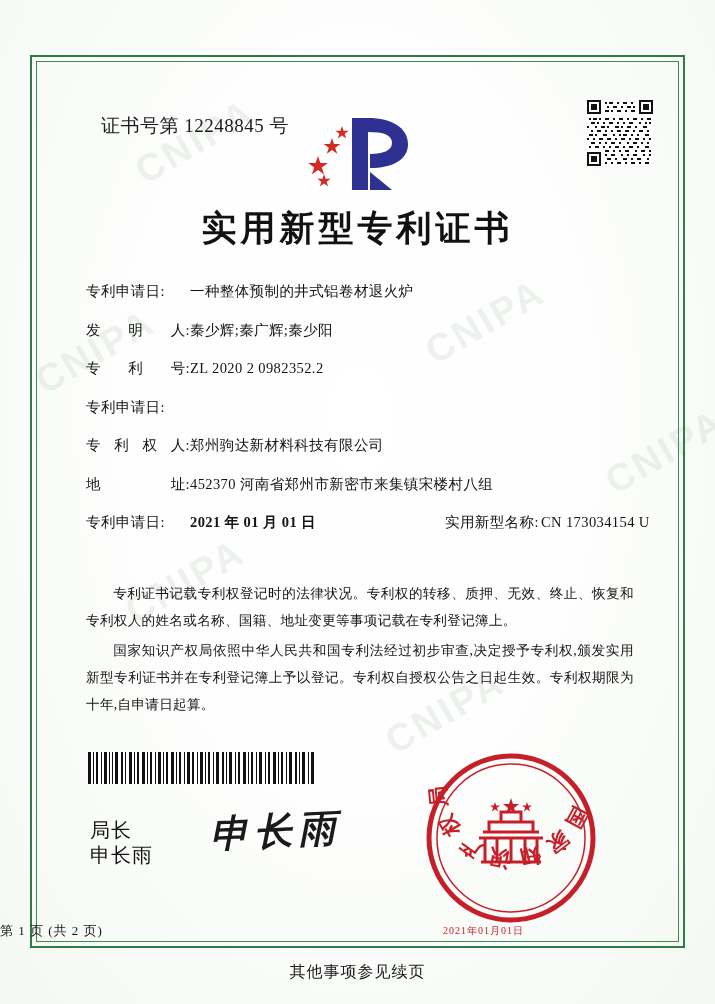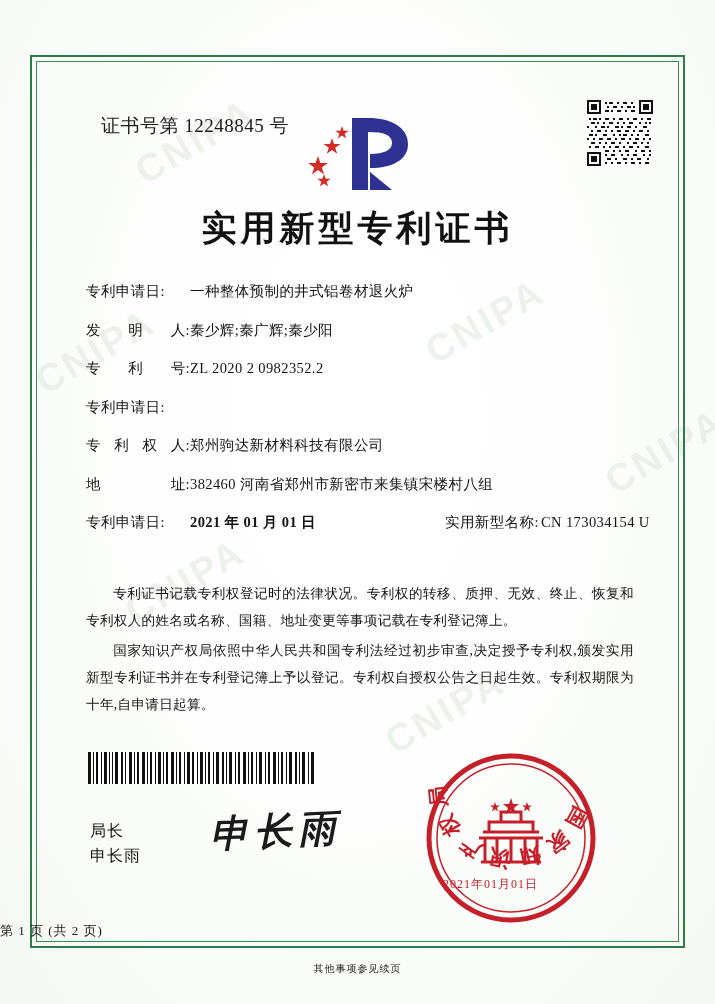--- a/index.html
+++ b/index.html
@@ -147,21 +147,21 @@
   .barcode {
     position: absolute;
     left: 88px; top: 752px;
     width: 230px; height: 32px;
   }
 
   
   .sig-block {
     position: absolute;
     left: 90px; top: 818px;
-    font-size: 16px;
+    font-size: 20px;
     color: #141414;
     line-height: 25px;
     letter-spacing: 1px;
   }
   .sig-script {
     position: absolute;
     left: 210px; top: 806px;
     font-size: 38px;
     color: #1a1a1a;
     font-family: "Liberation Serif", "DejaVu Serif", serif;
@@ -172,43 +172,43 @@
   }
 
   
   .seal {
     position: absolute;
     left: 423px; top: 750px;
     width: 176px; height: 176px;
   }
   .seal-date {
     position: absolute;
-    left: 443px; top: 876px;
-    font-size: 12px;
+    left: 443px; top: 924px;
+    font-size: 10px;
     color: #c5202a;
     letter-spacing: 1px;
     font-family: "Liberation Serif", "DejaVu Serif", serif;
   }
 
   
   .page-no {
     position: absolute;
     left: 0; right: 0;
     top: 922px;
     text-align: left;
     font-size: 13px;
     color: #1b1b1b;
     letter-spacing: 1px;
   }
   .footnote {
     position: absolute;
     left: 0; right: 0;
     top: 962px;
     text-align: center;
-    font-size: 10px;
+    font-size: 16px;
     color: #1b1b1b;
     letter-spacing: 1px;
   }
 </style>
 </head>
 <body>
 
 <div id="certificate">
 
   <div class="wm wm1">CNIPA</div>
@@ -412,21 +412,21 @@
         <span>人:</span>
       </div>
       <div class="field-value">郑州驹达新材料科技有限公司</div>
     </div>
 
     <div class="field-row">
       <div class="field-label spread">
         <span>地</span>
         <span>址:</span>
       </div>
-      <div class="field-value">382460 河南省郑州市新密市来集镇宋楼村八组</div>
+      <div class="field-value">452370 河南省郑州市新密市来集镇宋楼村八组</div>
     </div>
 
     <div class="field-row two-col">
       <div class="field-label">专利申请日:</div>
       <div class="field-value">2021 年 01 月 01 日</div>
       <div class="sub-label">实用新型名称:</div>
       <div class="sub-value">CN 173034154 U</div>
     </div>
 
   </div>

